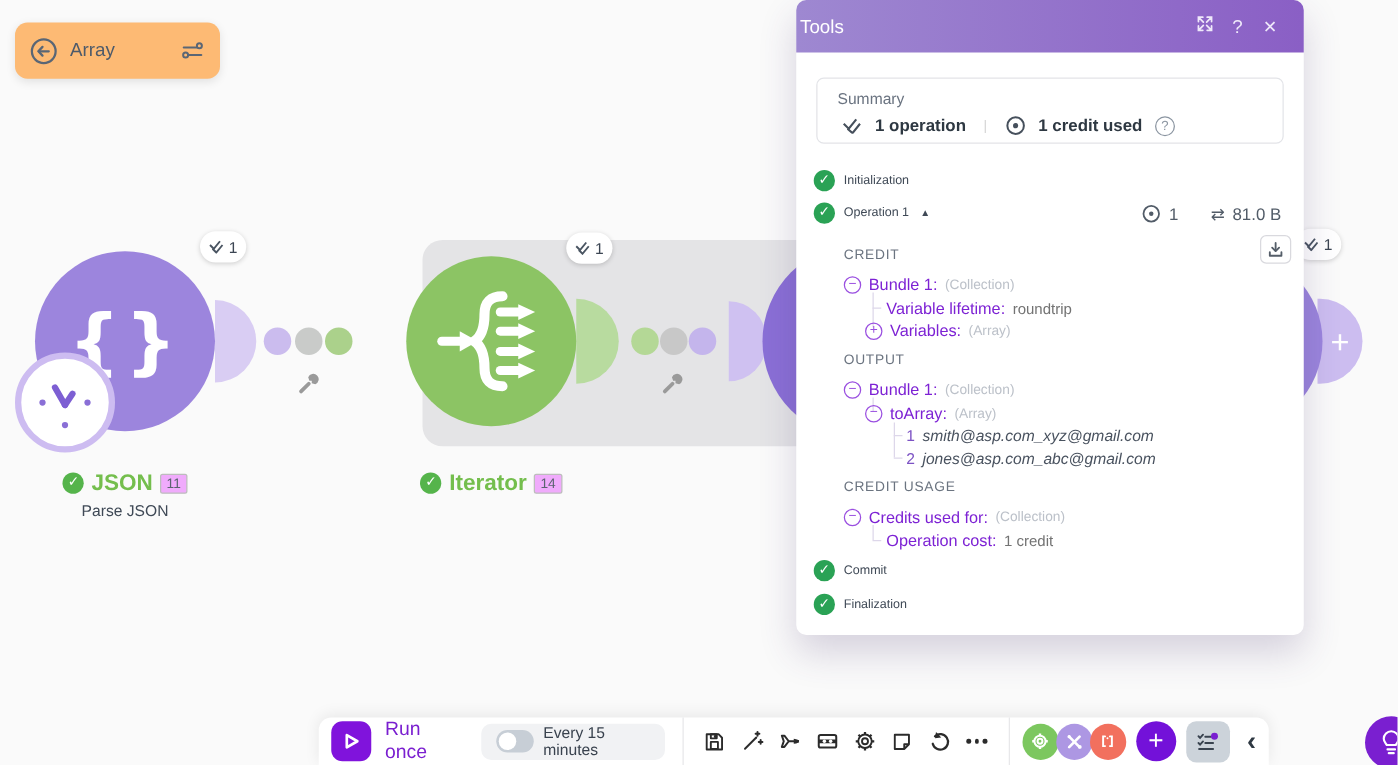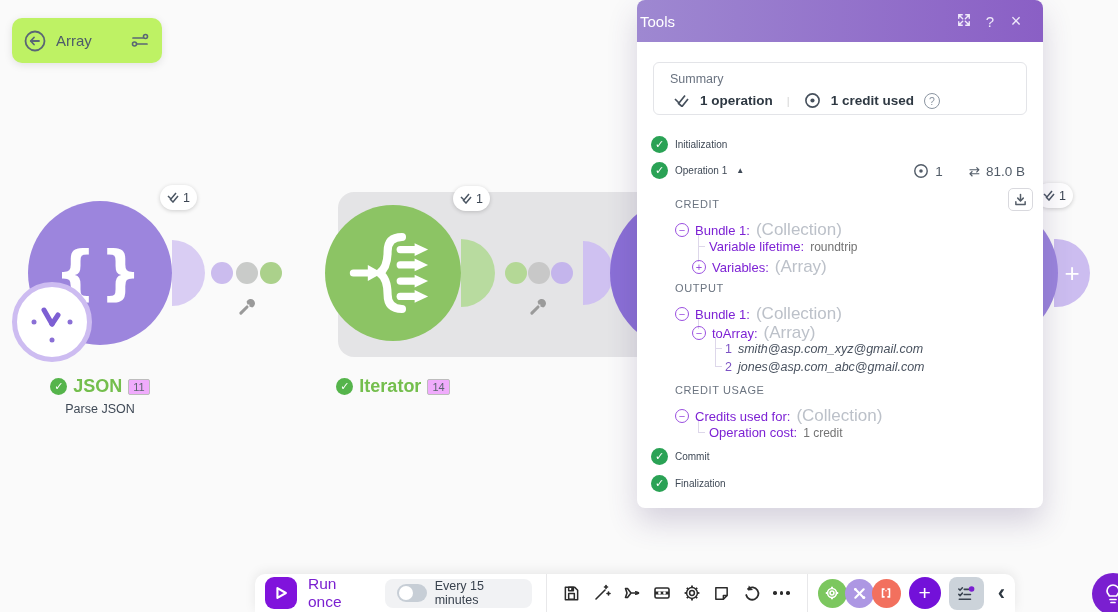--- a/index.html
+++ b/index.html
@@ -1,21 +1,21 @@
 <!DOCTYPE html>
 <html><head>
 <meta charset="utf-8">
 <style>
   * { margin:0; padding:0; box-sizing:border-box; }
   html,body { width:1118px; height:612px; }
   body { font-family:"Liberation Sans", sans-serif; background:#fafafa; position:relative; overflow:hidden; }
   .abs { position:absolute; }
 
   
-  .crumb-card { left:12px; top:18px; width:150px; height:45px; background:#bef264; border-radius:10px;
+  .crumb-card { left:12px; top:18px; width:164px; height:45px; background:#fdba74; border-radius:10px;
     box-shadow:0 2px 8px rgba(0,0,0,.10); display:flex; align-items:center; padding:0 12px; z-index:30; }
   .crumb-card .back { width:22px; height:22px; cursor:pointer; }
   .crumb-label { font-size:15px; color:#4d5a6a; margin-left:10px; flex:1; }
   .crumb-card .sliders { width:20px; height:20px; cursor:pointer; }
 
   
   .route-band { left:338px; top:192px; width:302px; height:165px; background:#e4e4e6;
     border-radius:16px 0 0 16px; z-index:1; }
   .module-circle { border-radius:50%; z-index:3; display:flex; align-items:center; justify-content:center; cursor:pointer; }
   .bump { z-index:2; }
@@ -60,21 +60,21 @@
   .op-right .gap { width:14px; }
 
   .sec-label { position:absolute; font-size:11px; color:#6b7480; letter-spacing:.6px; }
   .dl-btn { position:absolute; left:371px; top:188px; width:25px; height:23px; border:1px solid #d9d9de;
     border-radius:5px; display:flex; align-items:center; justify-content:center; cursor:pointer; background:#fff; }
 
   .t-row { position:absolute; display:flex; align-items:center; gap:6px; white-space:nowrap; }
   .pm-circ { width:14px; height:14px; border:1.3px solid #9a4fe0; border-radius:50%; color:#9a4fe0; font-size:11px;
     line-height:1; display:flex; align-items:center; justify-content:center; cursor:pointer; flex:none; }
   .k-purple { font-size:13px; color:#7d22d4; }
-  .t-type { font-size:17px; color:#bcc1c9; }
+  .t-type { font-size:11px; color:#bcc1c9; }
   .t-val { font-size:12px; color:#737373; }
   .idx { font-size:12.5px; color:#7c52c4; }
   .email { font-size:12.5px; color:#49525f;font-style:italic; }
   .tree-v { position:absolute; width:0; border-left:1px solid #ddd7ea; z-index:0; }
   .tree-h { position:absolute; height:0; border-top:1px solid #ddd7ea; z-index:0; }
 
   
   .bottom-bar { left:255px; top:574px; width:760px; height:38px; background:#fff; border-radius:10px 10px 0 0;
     box-shadow:0 -2px 12px rgba(0,0,0,.08); display:flex; align-items:center; padding:0 10px; z-index:30; }
   .run-btn { width:32px; height:32px; border-radius:9px; background:#8013dc; display:flex; align-items:center;

